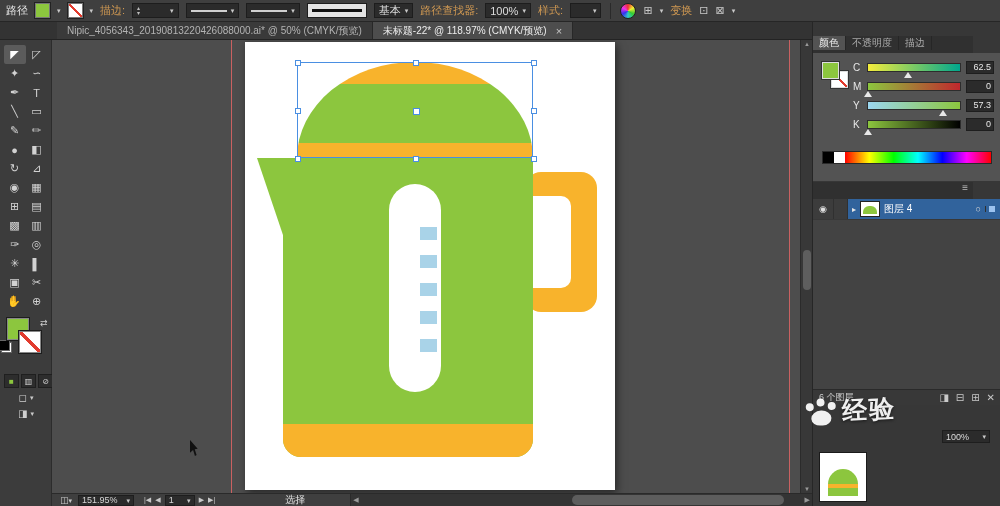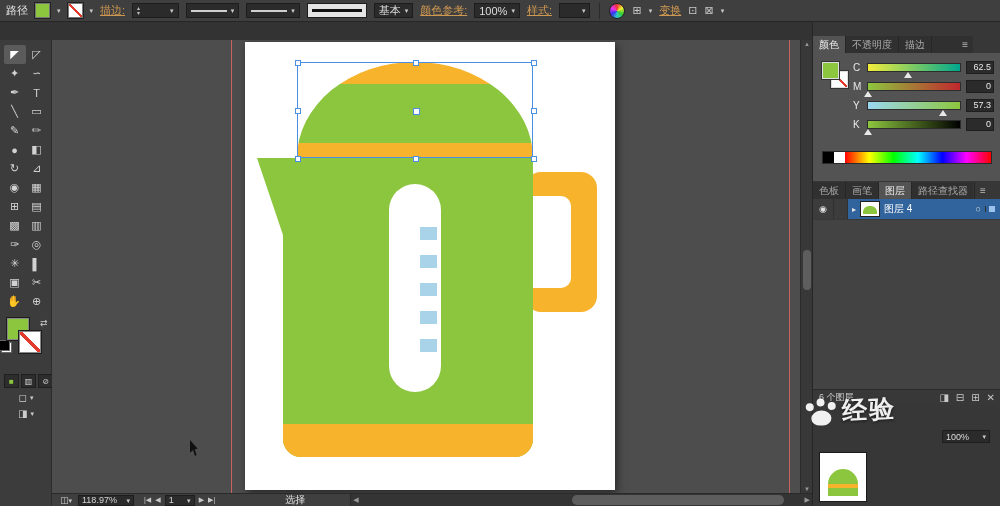--- a/index.html
+++ b/index.html
@@ -1,21 +1,21 @@
 <!DOCTYPE html>
 <html style="--green: #8cc63e; --yellow: #f8b32c; --stripe-blue: #a9d3e8; --selection-blue: #4a8fe2; --link-orange: #cf9852; --guide-red: #e06565; --layer-selected: #31639c;"><head>
 <meta charset="utf-8">
 <style>
   html,body{margin:0;padding:0;background:#2e2e2e;}
   body{font-family:"Liberation Sans","DejaVu Sans",sans-serif;}
   #app{position:relative;width:1000px;height:506px;overflow:hidden;background:#333;font-size:11px;color:#ddd;}
   
   .control-bar{position:absolute;left:0;top:0;width:1000px;height:22px;background:#3f3f3f;border-bottom:1px solid #262626;display:flex;align-items:center;gap:7px;padding-left:6px;box-sizing:border-box;}
   .cb-label{color:#e6e6e6;}
-  .cb-link{color:var(--link-orange);text-decoration:underline;cursor:pointer;white-space:nowrap;}
+  .cb-link{color:var(--link-orange);cursor:pointer;white-space:nowrap;}
   .swatch{width:13px;height:13px;border:1px solid #777;box-shadow:0 0 0 1px #222;position:relative;}
   .swatch.fill{background:var(--green);}
   .swatch.stroke{background:#fff;}
   .swatch.stroke::after,.tb-stroke::after,.proxy-stroke::after{content:"";position:absolute;inset:0;background:linear-gradient(45deg,transparent 44%,#e23b2e 44% 56%,transparent 56%);}
   .caret{font-size:7px;color:#c9c9c9;line-height:1;}
   .combo{height:15px;background:#2b2b2b;border:1px solid #1d1d1d;display:flex;align-items:center;padding:0 4px;gap:4px;box-sizing:border-box;color:#ddd;white-space:nowrap;}
   .combo .line{height:2px;background:#cfcfcf;width:36px;}
   .combo.light{background:#e4e4e4;}
   .combo.light .line{background:#111;height:3px;width:50px;}
   .stepper{display:flex;flex-direction:column;font-size:6px;line-height:5px;color:#bbb;}
@@ -57,21 +57,21 @@
   .sel-rect{position:absolute;left:52px;top:20px;width:236px;height:96px;border:1px solid var(--selection-blue);box-sizing:border-box;}
   .handle{position:absolute;width:6px;height:6px;background:#fff;border:1px solid var(--selection-blue);box-sizing:border-box;}
   .center-pt{position:absolute;left:115px;top:45px;width:5px;height:5px;background:#fff;border:1px solid var(--selection-blue);}
   .mouse-cursor{position:absolute;left:138px;top:400px;width:11px;height:16px;background:#111;clip-path:polygon(0% 0%,0% 80%,28% 63%,45% 100%,60% 93%,43% 58%,70% 55%);filter:drop-shadow(0 0 1px #fff);}
   
   .vscroll{position:absolute;left:800px;top:40px;width:12px;height:453px;background:#383838;border-left:1px solid #2b2b2b;box-sizing:border-box;}
   .vs-arrow{position:absolute;left:0;width:12px;text-align:center;font-size:6px;color:#9a9a9a;}
   .vthumb{position:absolute;left:2px;top:210px;width:8px;height:40px;background:#5e5e5e;border-radius:4px;}
   
   .dock{position:absolute;left:812px;top:22px;width:188px;height:484px;background:#373737;border-left:1px solid #262626;box-sizing:border-box;font-size:10px;}
-  .panel-tabs{position:absolute;left:0;width:160px;height:17px;background:#303030;display:flex;align-items:stretch;}
+  .panel-tabs{position:absolute;left:0;width:160px;height:17px;background:#303030;display:flex;align-items:stretch;flex-direction:column;}
   .ptabs{display:flex;align-items:stretch;}
   .ptab{padding:0 6px;display:flex;align-items:center;color:#a9a9a9;border-right:1px solid #262626;white-space:nowrap;font-size:10px;}
   .ptab.active{background:#535353;color:#eee;}
   .pmenu{margin-left:auto;padding:0 5px;color:#bbb;display:flex;align-items:center;font-size:10px;}
   .color-body{position:absolute;left:0;top:31px;width:188px;height:128px;background:#535353;}
   .proxy-fill{position:absolute;left:9px;top:9px;width:15px;height:15px;background:var(--green);border:1px solid #ddd;box-shadow:0 0 0 1px #333;z-index:2;}
   .proxy-stroke{position:absolute;left:18px;top:18px;width:15px;height:15px;background:#fff;border:1px solid #ddd;box-shadow:0 0 0 1px #333;}
   .cmyk{position:absolute;left:40px;top:0;width:146px;height:92px;}
   .slider-row{position:absolute;left:0;height:16px;display:flex;align-items:center;gap:5px;}
   .sl-label{width:9px;color:#e8e8e8;font-size:10px;}
@@ -148,40 +148,51 @@
         <span class="line"></span>
         <span class="caret">▾</span>
       </span>
     <span class="combo light">
         <span class="line"></span>
       </span>
     <span class="combo">
         <span>基本</span>
         <span class="caret">▾</span>
       </span>
-    <span class="cb-link">颜色参考:</span>
+    <span class="cb-link">路径查找器:</span>
     <span class="combo">
         <span>100%</span>
         <span class="caret">▾</span>
       </span>
     <span class="cb-link">样式:</span>
     <span class="combo">
         <span style="width:14px"></span>
         <span class="caret">▾</span>
       </span>
     <span class="cb-sep"></span>
     <span class="color-wheel"></span>
     <span class="cb-icon">⊞</span>
       <span class="caret">▾</span>
     <span class="cb-link">变换</span>
     <span class="cb-icon">⊡</span>
     <span class="cb-icon">⊠</span>
       <span class="caret">▾</span>
   </div>
 
+  <div class="tab-bar">
+    <div style="display:flex;align-items:stretch">
+        <div class="tab">
+          <span>Nipic_4056343_20190813220426088000.ai* @ 50% (CMYK/预览)</span>
+        </div>
+        <div class="tab active">
+          <span>未标题-22* @ 118.97% (CMYK/预览)</span>
+          <span class="tab-close">×</span>
+        </div>
+      </div>
+  </div>
 
   <div class="toolbox">
     <div class="tools-grid">
         <div class="tool active">◤</div>
         <div class="tool">◸</div>
         <div class="tool">✦</div>
         <div class="tool">∽</div>
         <div class="tool">✒</div>
         <div class="tool">T</div>
         <div class="tool">╲</div>
@@ -310,26 +321,20 @@
             <div class="sl-value">0</div>
           </div>
         </div>
       <div class="spectrum">
         <span class="spec-k"></span>
         <span class="spec-w"></span>
         <span class="spec-rainbow"></span>
       </div>
     </div>
     <div class="panel-tabs" style="top:160px">
-      <div class="ptabs">
-          <div class="ptab">色板</div>
-          <div class="ptab">画笔</div>
-          <div class="ptab active">图层</div>
-          <div class="ptab">路径查找器</div>
-        </div>
       <span class="pmenu">≡</span>
     </div>
     <div class="layers-body">
         <div class="layer-row">
           <span class="lr-eye">◉</span>
           <span class="lr-lock"></span>
           <span class="lr-main">
             <span class="lr-caret">▸</span>
             <span class="lr-thumb"></span>
             <span class="lr-name">图层 4</span>
@@ -367,21 +372,21 @@
         <span class="t3"></span>
         <span class="pad"></span>
       </span>
     <span class="wm-text">经验</span>
   </div>
 
   <div class="status-bar">
     <span class="sb-icon">◫</span>
     <span class="caret">▾</span>
     <span class="sb-zoom">
-      <span>118.97%</span>
+      <span>151.95%</span>
       <span class="caret">▾</span>
     </span>
     <span class="sb-nav">
       <span class="g">|◀</span>
       <span class="g">◀</span>
       <span class="sb-board">
         <span>1</span>
         <span class="caret">▾</span>
       </span>
       <span class="g">▶</span>

